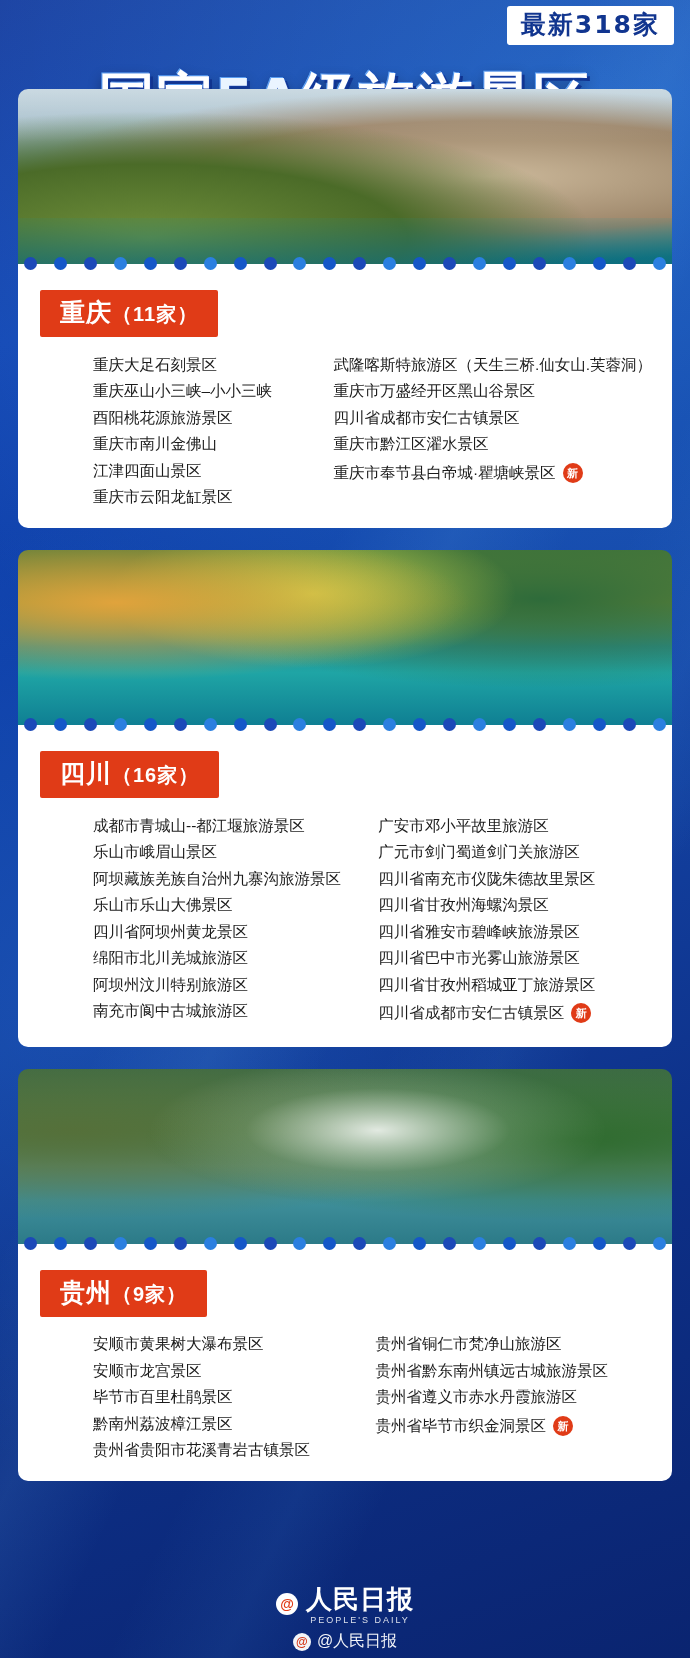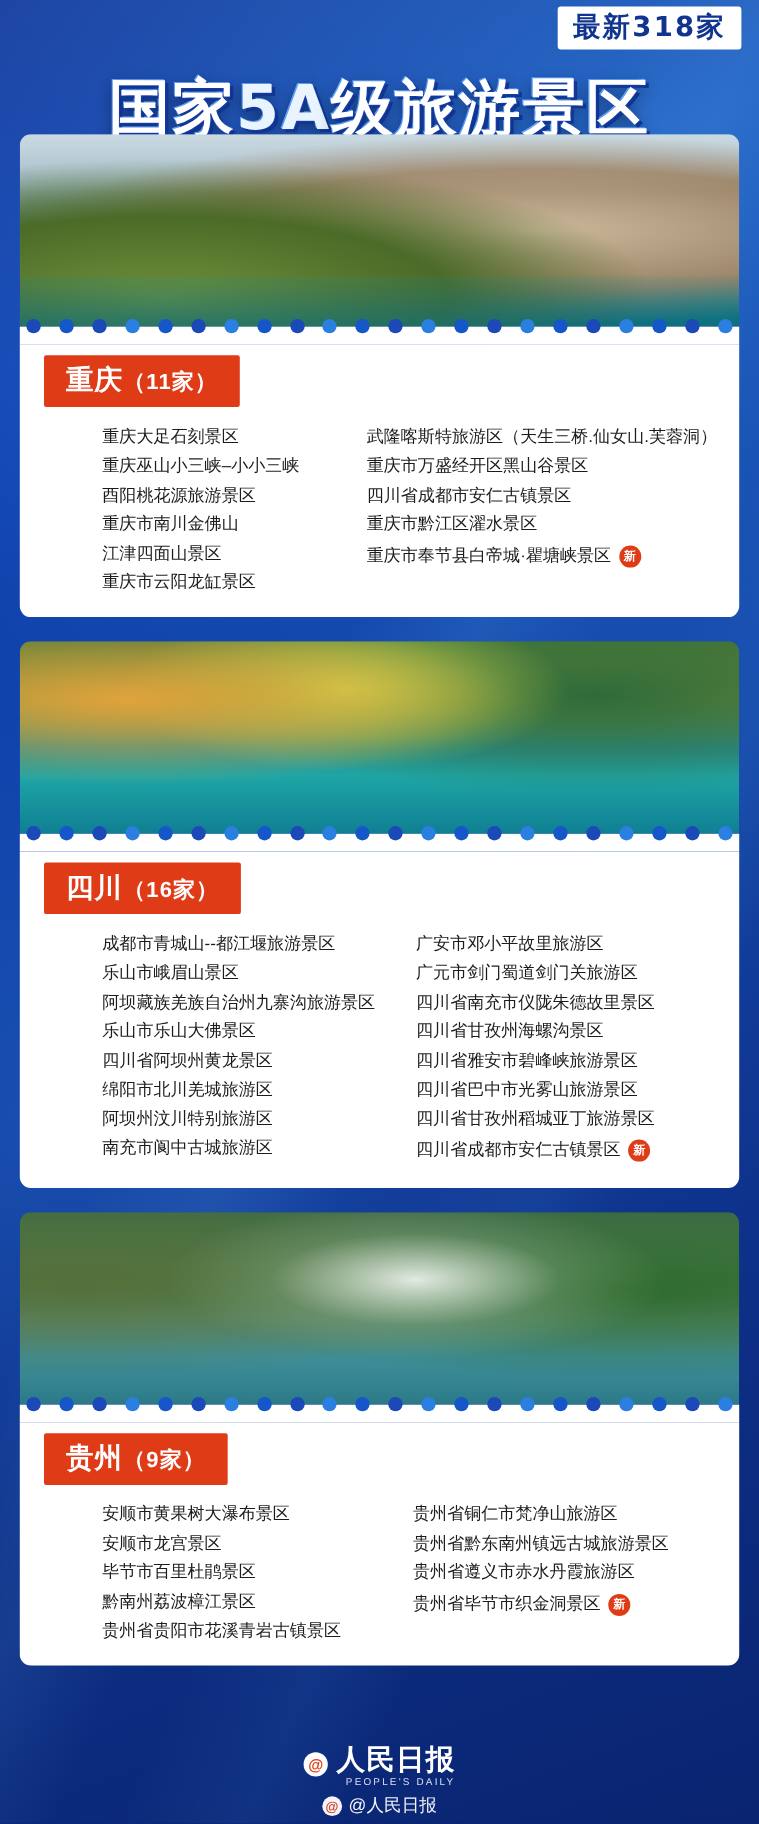--- a/index.html
+++ b/index.html
@@ -23,21 +23,21 @@
       linear-gradient(115deg, rgba(255,255,255,0.00) 60%, rgba(90,180,255,0.08) 68%, rgba(255,255,255,0.00) 74%),
       radial-gradient(circle at 85% 8%, rgba(90,200,255,0.25) 0%, rgba(90,200,255,0) 45%),
       radial-gradient(circle at 10% 60%, rgba(60,150,255,0.18) 0%, rgba(60,150,255,0) 40%);
     pointer-events: none;
   }
 
   
   .header {
     position: relative;
     padding: 8px 0 0 0;
-    height: 122px;
+    height: 89px;
   }
   .badge-new-count {
     position: absolute;
     top: 6px; right: 16px;
     background: #ffffff;
     color: #11358f;
     font-weight: bold;
     font-size: 25px;
     letter-spacing: 2px;
     padding: 2px 14px 4px 14px;
@@ -200,21 +200,20 @@
   .rmrb {
     font-size: 26px;
     font-weight: bold;
     letter-spacing: 1px;
   }
   .rmrb-en {
     font-size: 9px;
     letter-spacing: 2px;
     opacity: .85;
     margin-top: -2px;
-    text-align: right;
   }
   .handle {
     margin-top: 6px;
     font-size: 16px;
     display: flex;
     align-items: center;
     justify-content: center;
     gap: 6px;
     opacity: .95;
   }

